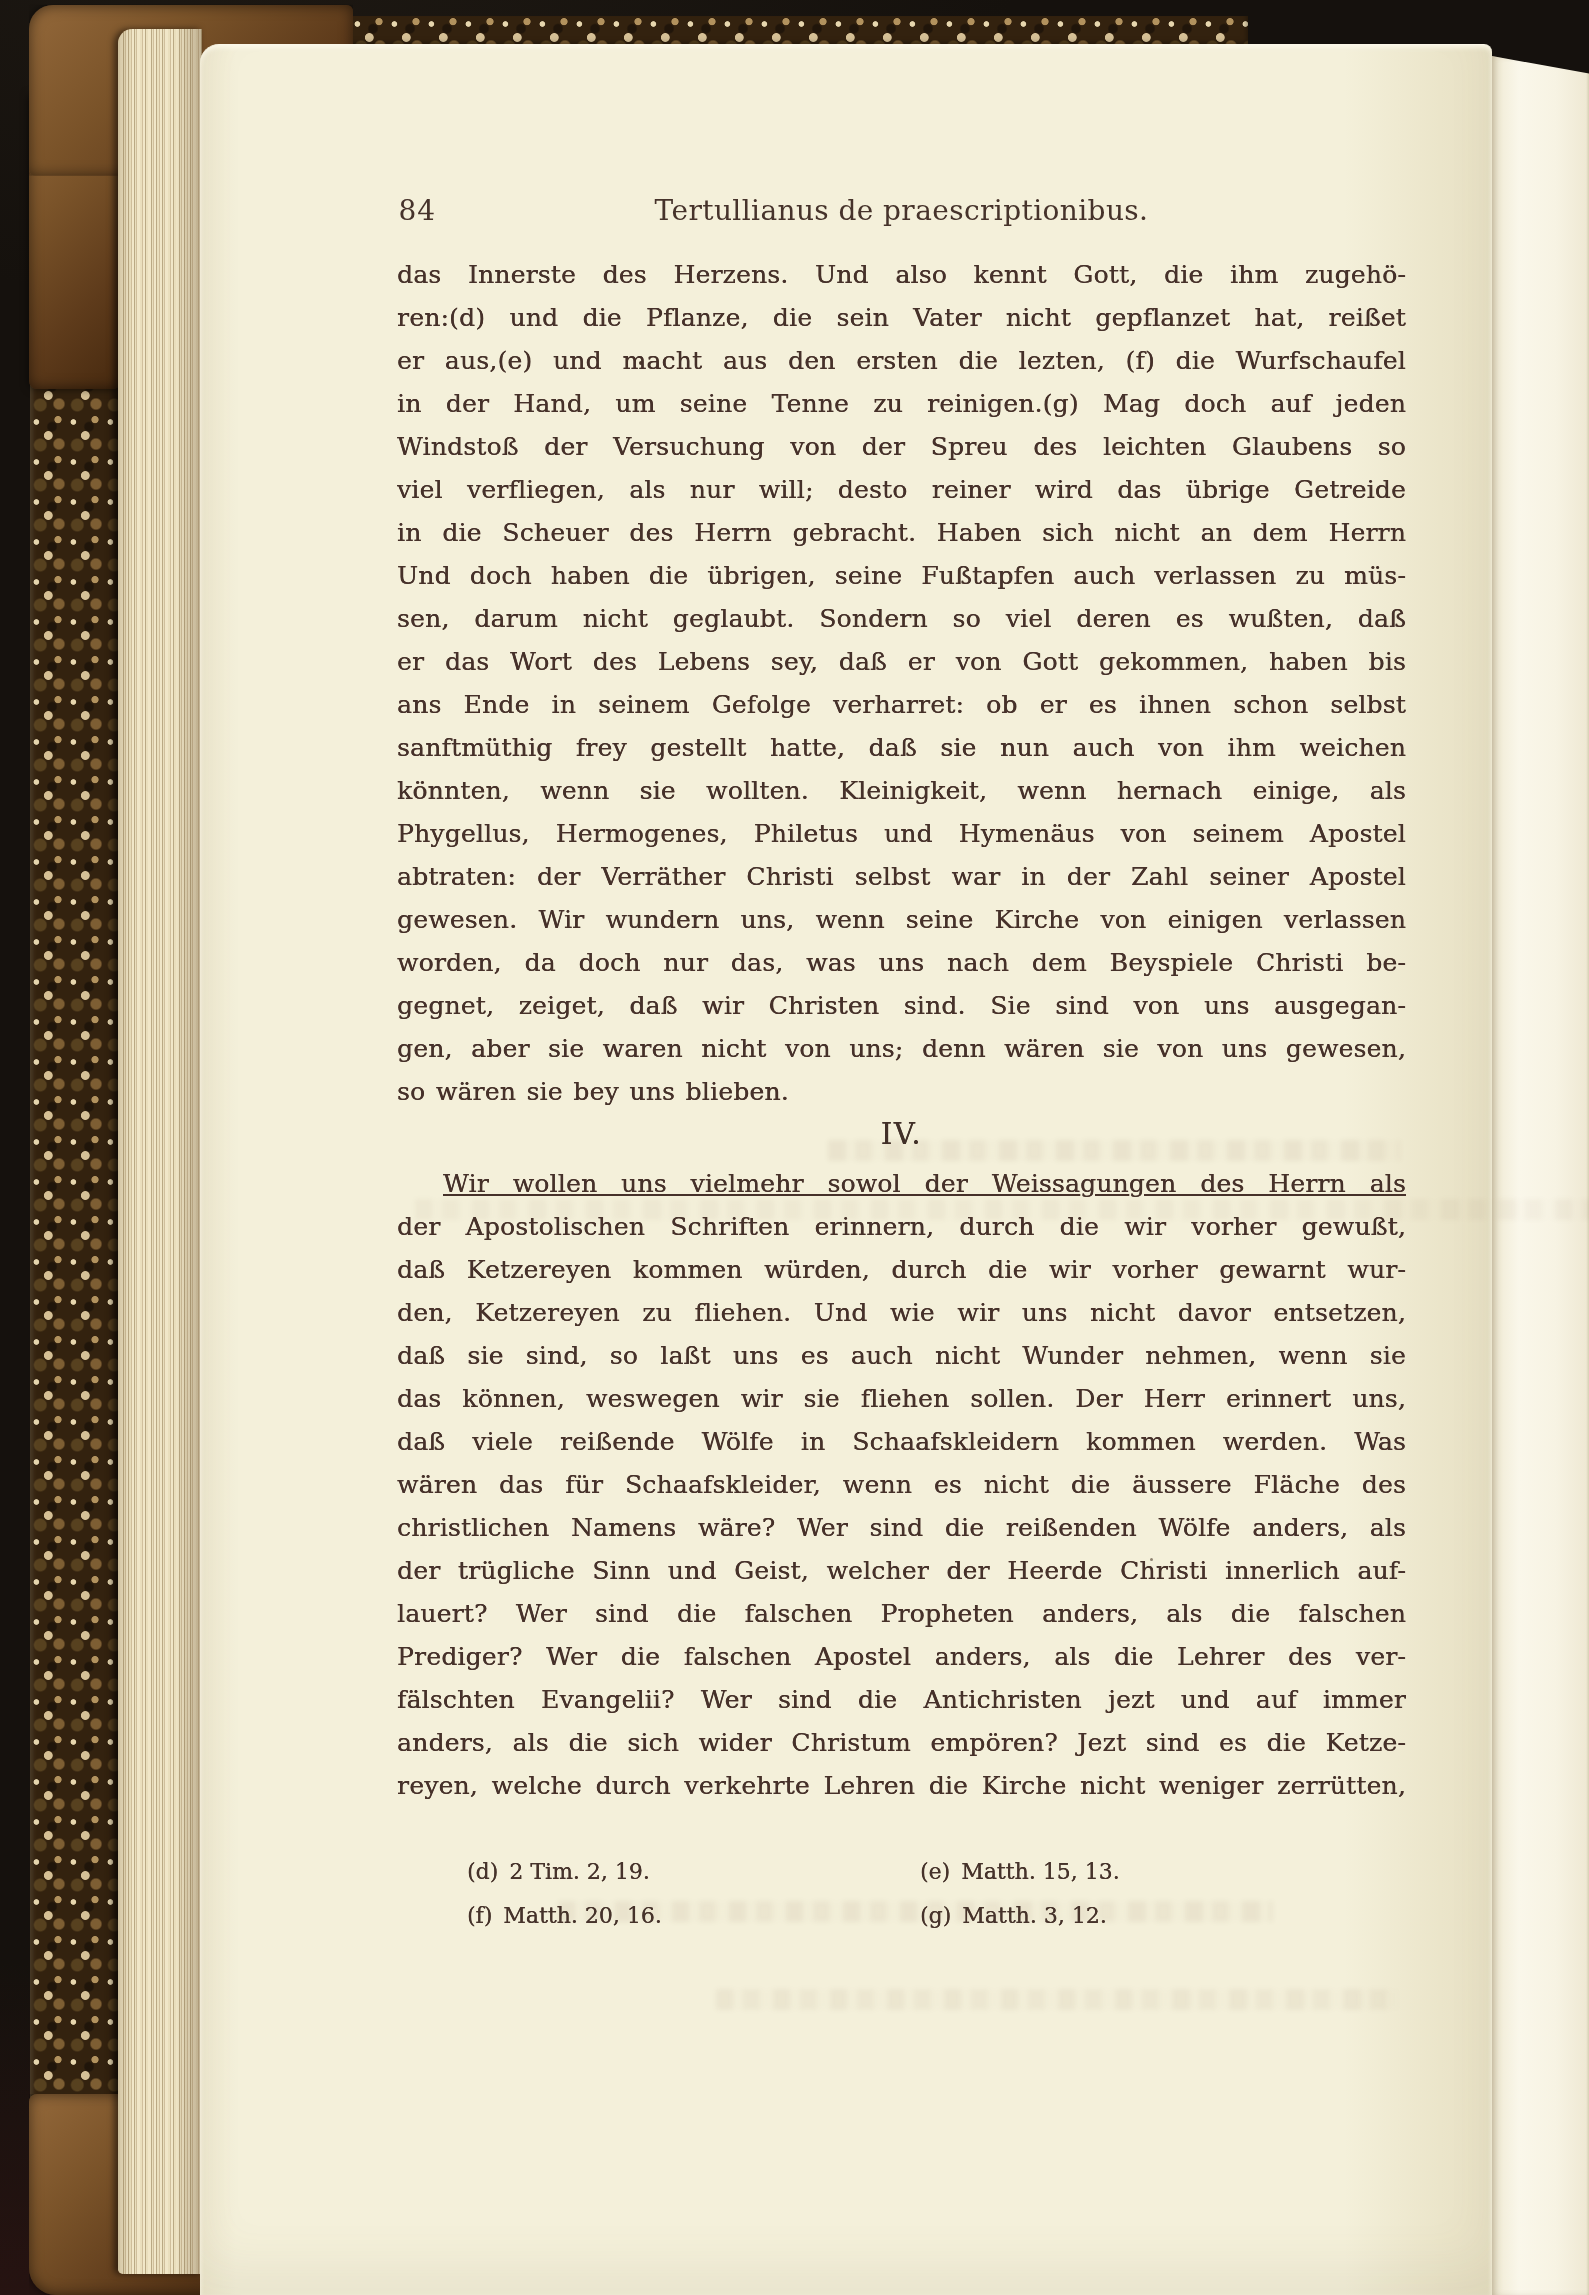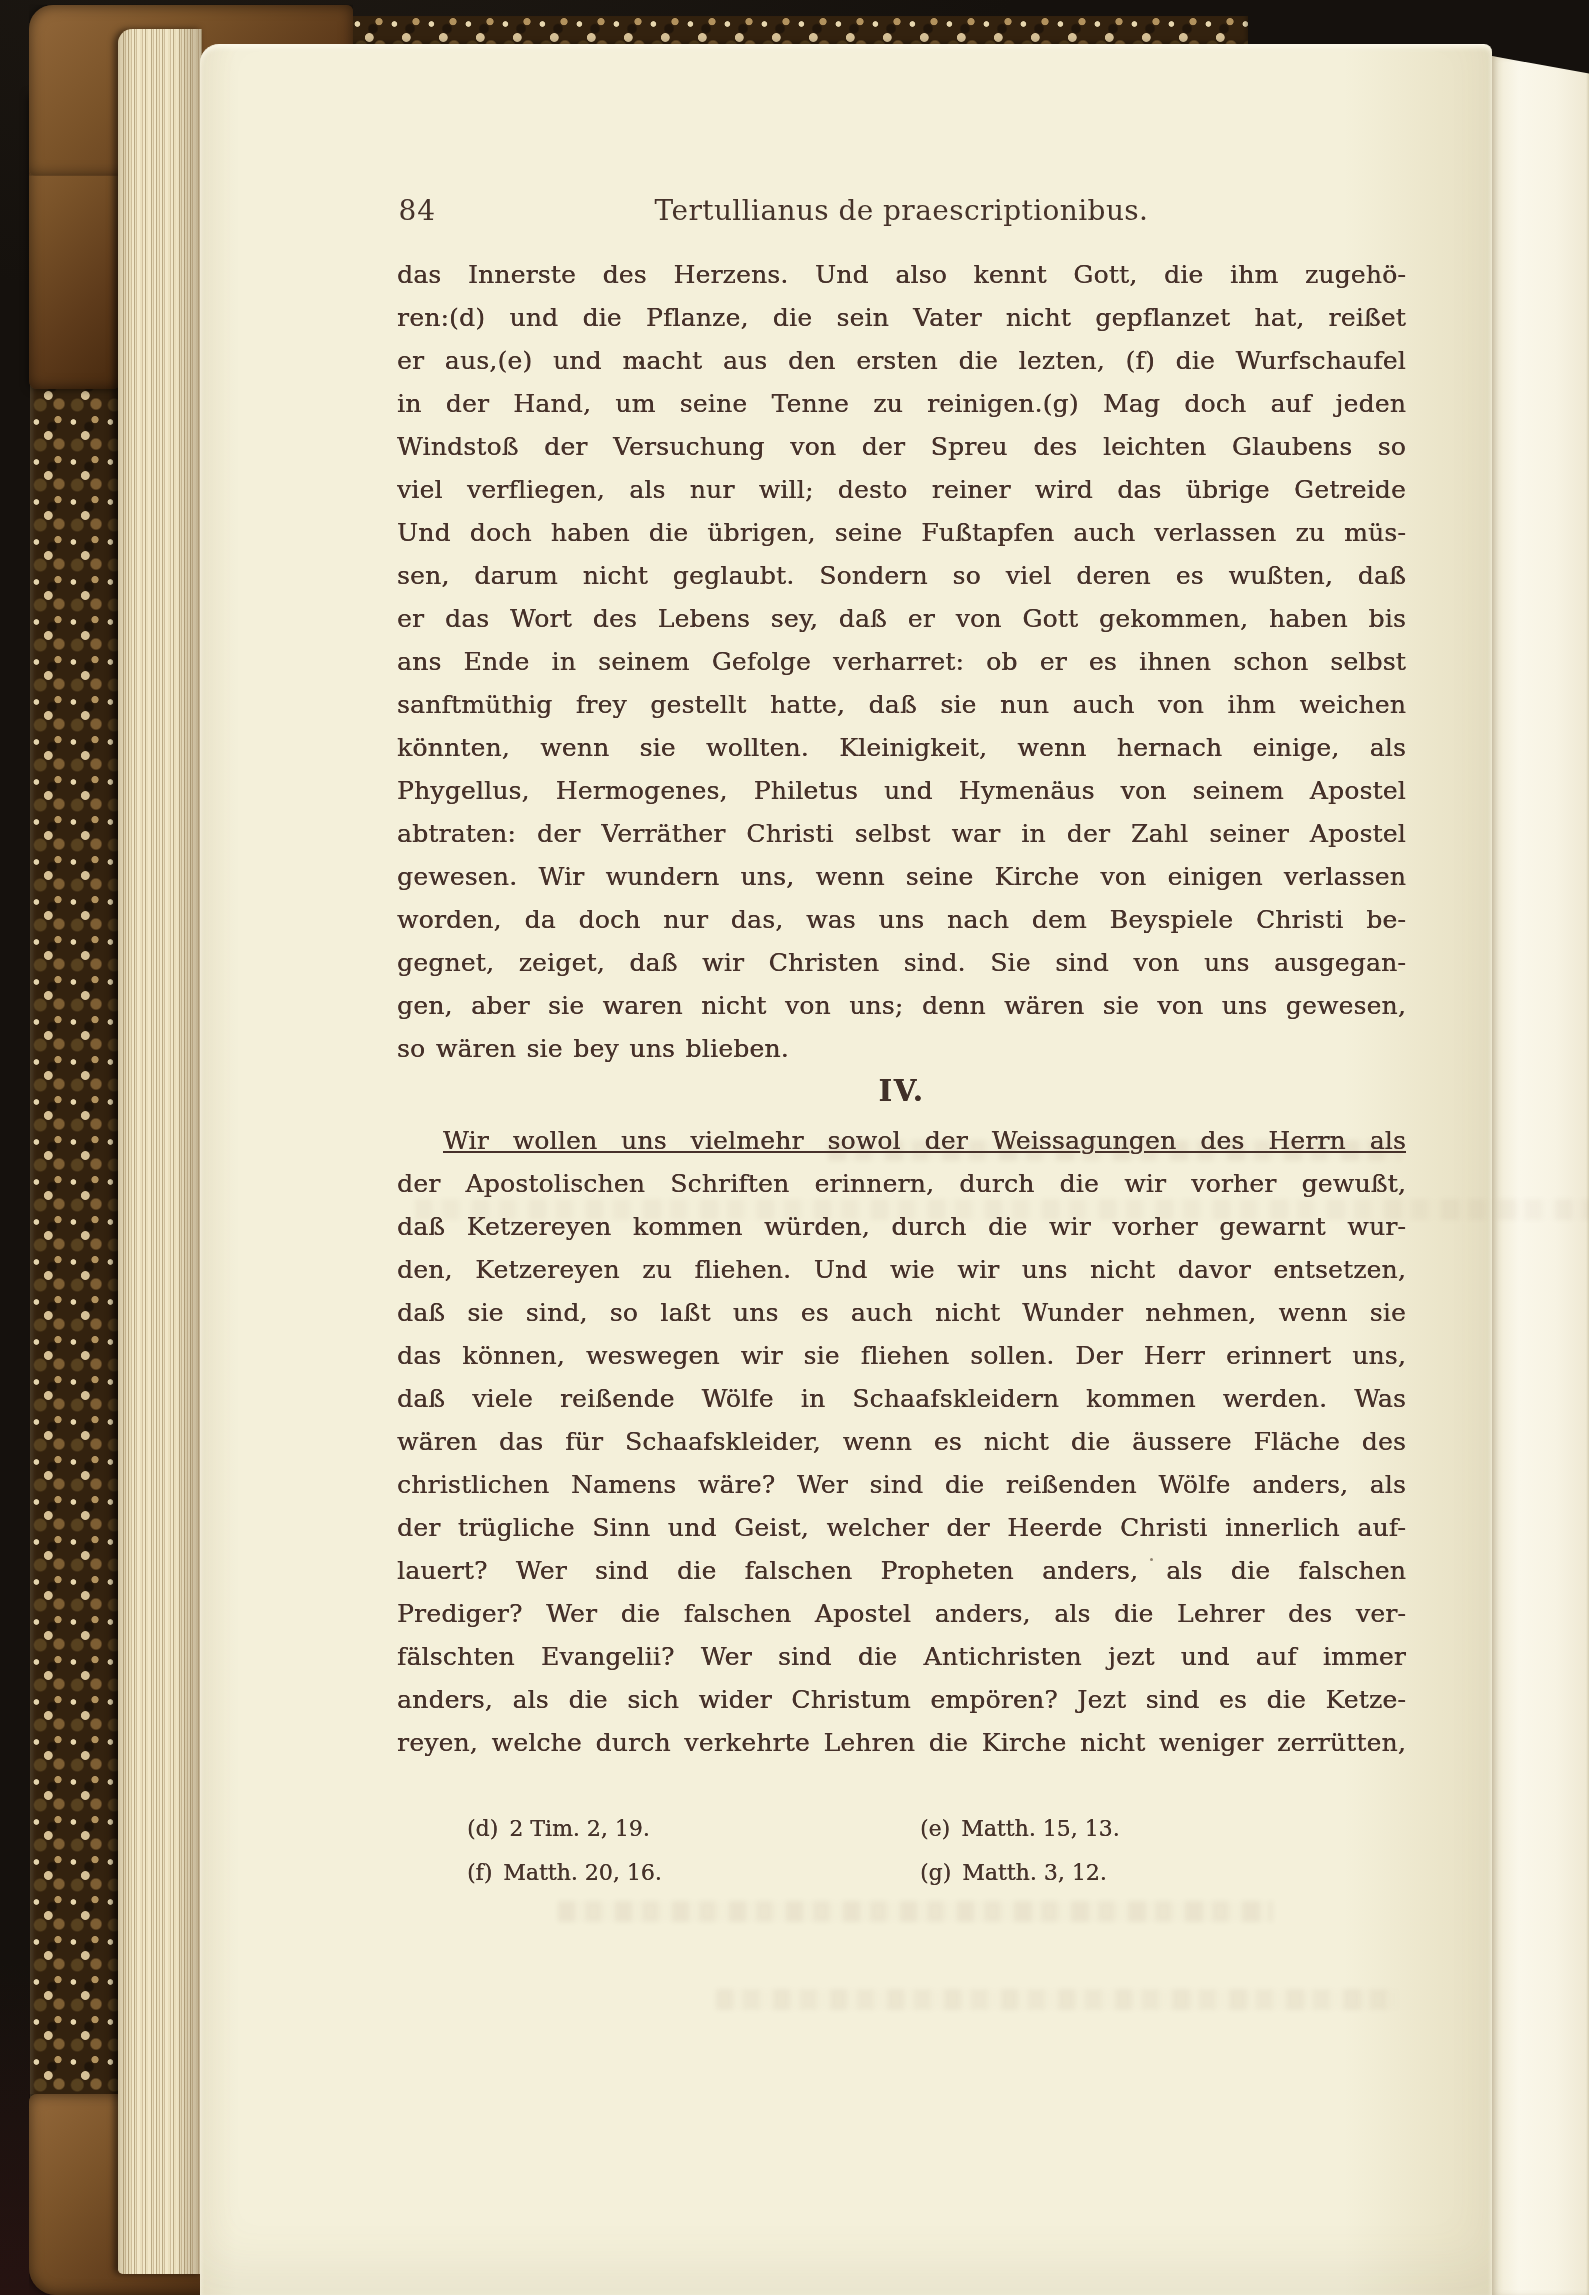--- a/index.html
+++ b/index.html
@@ -76,21 +76,21 @@
     text-align:justify;text-align-last:justify;
     word-spacing:2.4px;letter-spacing:0.2px;white-space:normal;
     text-shadow:0.3px 0 0 currentColor;
     overflow:hidden;
   }
   #para1{margin-top:208px;}
   #para1-last{text-align:left;text-align-last:left;}
   #para2{margin-top:6.4px;}
   #para2 .line:first-child{text-indent:46px;text-decoration:underline;}
   .section-heading{height:43px;line-height:43px;text-align:center;
-    font-size:29px;letter-spacing:1.6px;font-weight:bold;color:#413028;
+    font-size:29px;letter-spacing:1.6px;font-weight:normal;color:#413028;
     text-shadow:0.2px 0 0 currentColor;}
   .footnotes{margin-top:43px;display:grid;grid-template-columns:453px auto;
     padding-left:70px;row-gap:0;font-size:22px;color:#46332b;}
   .footnote{height:44px;line-height:44px;text-shadow:0.2px 0 0 currentColor;}
   .footnote .fn-label{margin-right:11px;}
   
   .ghost{position:absolute;height:20.7px;filter:blur(2.4px);opacity:.45;
     background:repeating-linear-gradient(90deg,
       rgba(135,105,80,.20) 0 17.5px, rgba(135,105,80,.04) 17.5px 27px,
       rgba(135,105,80,.17) 27px 44px, rgba(135,105,80,.03) 44px 57px);}
@@ -135,20 +135,21 @@
 
     <div class="text-block">
 
       <div class="para" id="para1">
           <div class="line">das Innerste des Herzens. Und also kennt Gott, die ihm zugehö-</div>
           <div class="line">ren:(d) und die Pflanze, die sein Vater nicht gepflanzet hat, reißet</div>
           <div class="line">er aus,(e) und macht aus den ersten die lezten, (f) die Wurfschaufel</div>
           <div class="line">in der Hand, um seine Tenne zu reinigen.(g) Mag doch auf jeden</div>
           <div class="line">Windstoß der Versuchung von der Spreu des leichten Glaubens so</div>
           <div class="line">viel verfliegen, als nur will; desto reiner wird das übrige Getreide</div>
+          <div class="line">in die Scheuer des Herrn gebracht. Haben sich nicht an dem Herrn</div>
           <div class="line">Und doch haben die übrigen, seine Fußtapfen auch verlassen zu müs-</div>
           <div class="line">sen, darum nicht geglaubt. Sondern so viel deren es wußten, daß</div>
           <div class="line">er das Wort des Lebens sey, daß er von Gott gekommen, haben bis</div>
           <div class="line">ans Ende in seinem Gefolge verharret: ob er es ihnen schon selbst</div>
           <div class="line">sanftmüthig frey gestellt hatte, daß sie nun auch von ihm weichen</div>
           <div class="line">könnten, wenn sie wollten. Kleinigkeit, wenn hernach einige, als</div>
           <div class="line">Phygellus, Hermogenes, Philetus und Hymenäus von seinem Apostel</div>
           <div class="line">abtraten: der Verräther Christi selbst war in der Zahl seiner Apostel</div>
           <div class="line">gewesen. Wir wundern uns, wenn seine Kirche von einigen verlassen</div>
           <div class="line">worden, da doch nur das, was uns nach dem Beyspiele Christi be-</div>

